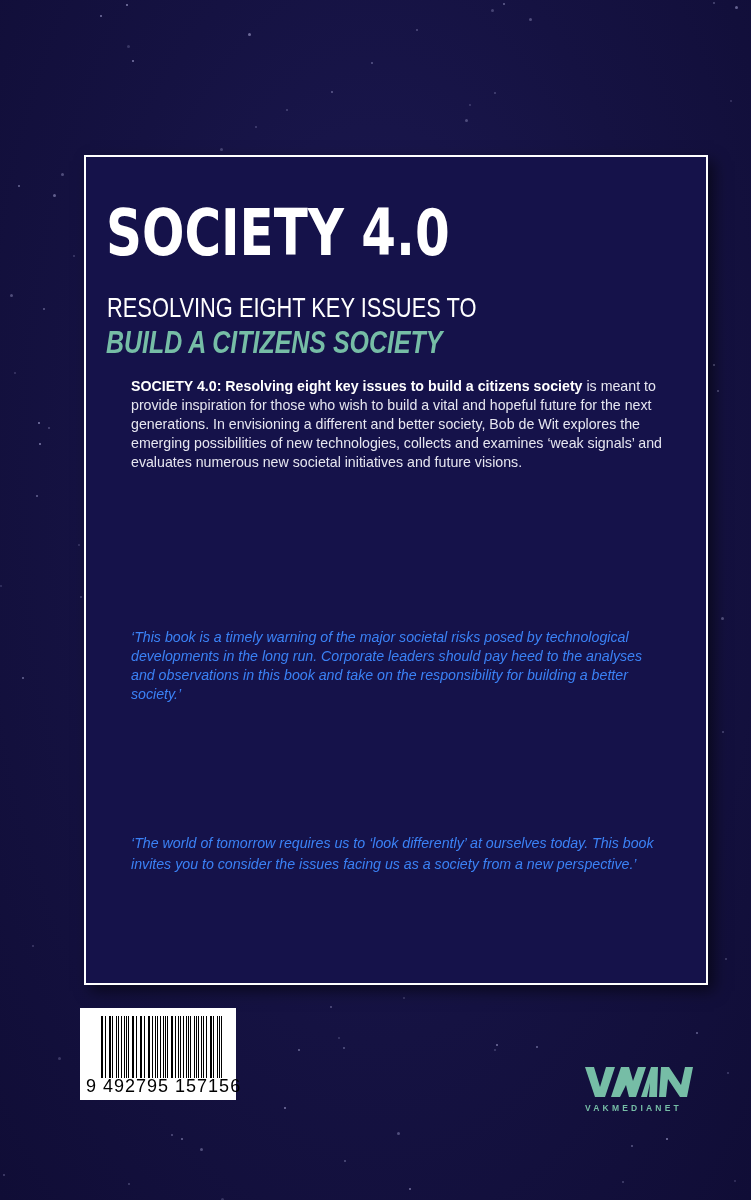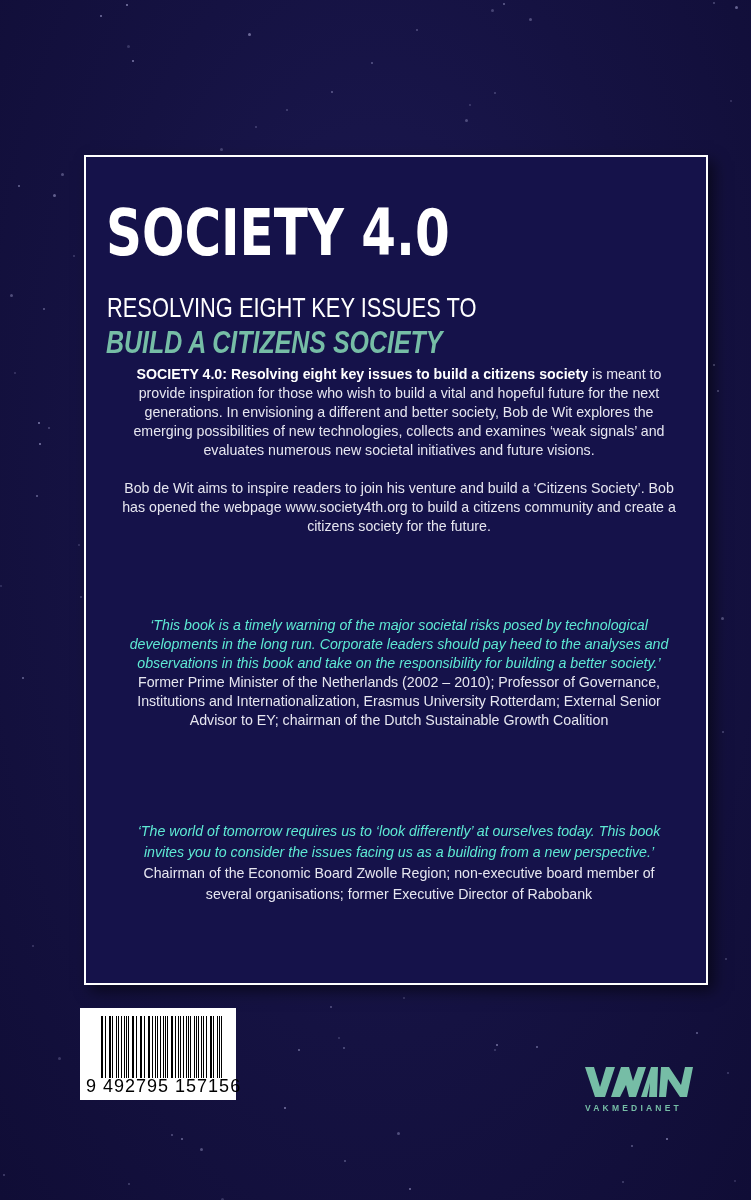--- a/index.html
+++ b/index.html
@@ -29,23 +29,23 @@
   .subtitle2 {
     position:absolute; left:20px; top:167px; color:#76bda6;
     font-family:"Liberation Sans", sans-serif; font-weight:bold; font-style:italic;
     font-size:32px; line-height:36px;
     transform:scaleX(0.78); transform-origin:left top; white-space:nowrap;
   }
   .body-text {
     position:absolute; left:33px; width:560px; color:#e6e6f0;
     font-family:"Liberation Sans", sans-serif; font-size:14.2px; line-height:19px;
   }
-  .body-text p { margin:0;text-align:center; }
+  .body-text p { margin:12px; }
   .b { font-weight:bold; color:#fff; }
-  .quote { font-style:italic; color:#5eead4; }
+  .quote { font-style:italic; color:#3b82f6; }
   .name { font-weight:normal; color:#fff; }
   .barcode {
     position:absolute; left:80px; top:1008px; width:156px; height:92px;
     background:#fff; box-sizing:border-box;
   }
   .bars { position:absolute; left:21px; top:8px; width:124px; height:62px; display:flex; }
   .bars span { display:block; height:100%; background:#000; }
   .isbn {
     position:absolute; left:6px; top:68px; font-family:"Liberation Sans", sans-serif;
     font-size:18px; color:#000; letter-spacing:1px; white-space:nowrap;
@@ -223,31 +223,28 @@
     <div class="star" style="left: 730px; top: 100px; width: 2px; height: 2px; opacity: 0.34;"></div>
   </div>
 
 <div class="panel">
   <h1 class="title">SOCIETY 4.0</h1>
   <div class="subtitle1">RESOLVING EIGHT KEY ISSUES TO</div>
   <div class="subtitle2">BUILD A CITIZENS SOCIETY</div>
 
   <div class="body-text" style="top:208px;">
     <p><span class="b">SOCIETY 4.0: Resolving eight key issues to build a citizens society</span><span> is meant to provide inspiration for those who wish to build a vital and hopeful future for the next generations. In envisioning a different and better society, Bob de Wit explores the emerging possibilities of new technologies, collects and examines ‘weak signals’ and evaluates numerous new societal initiatives and future visions.</span></p>
-    <p style="margin-top:19px;">Bob de Wit aims to inspire readers to join his venture and build a ‘Citizens Society’. Bob has opened the webpage www.society4th.org to build a citizens community and create a citizens society for the future.</p>
   </div>
 
   <div class="body-text" style="top:459px;">
     <p class="quote">‘This book is a timely warning of the major societal risks posed by technological developments in the long run. Corporate leaders should pay heed to the analyses and observations in this book and take on the responsibility for building a better society.’</p>
-    <p>Former Prime Minister of the Netherlands (2002 – 2010); Professor of Governance, Institutions and Internationalization, Erasmus University Rotterdam; External Senior Advisor to EY; chairman of the Dutch Sustainable Growth Coalition</p>
   </div>
 
   <div class="body-text" style="top:664px;">
-    <p class="quote" style="line-height:21px;">‘The world of tomorrow requires us to ‘look differently’ at ourselves today. This book invites you to consider the issues facing us as a building from a new perspective.’</p>
-    <p style="line-height:21px;">Chairman of the Economic Board Zwolle Region; non-executive board member of several organisations; former Executive Director of Rabobank</p>
+    <p class="quote" style="line-height:21px;">‘The world of tomorrow requires us to ‘look differently’ at ourselves today. This book invites you to consider the issues facing us as a society from a new perspective.’</p>
   </div>
 </div>
 
 <div class="barcode">
   <div class="bars" id="bars">
       <span style="width: 1px; margin-right: 1px;"></span>
       <span style="width: 1px; margin-right: 2px;"></span>
       <span style="width: 2px; margin-right: 3px;"></span>
       <span style="width: 1px; margin-right: 1px;"></span>
       <span style="width: 1px; margin-right: 2px;"></span>

